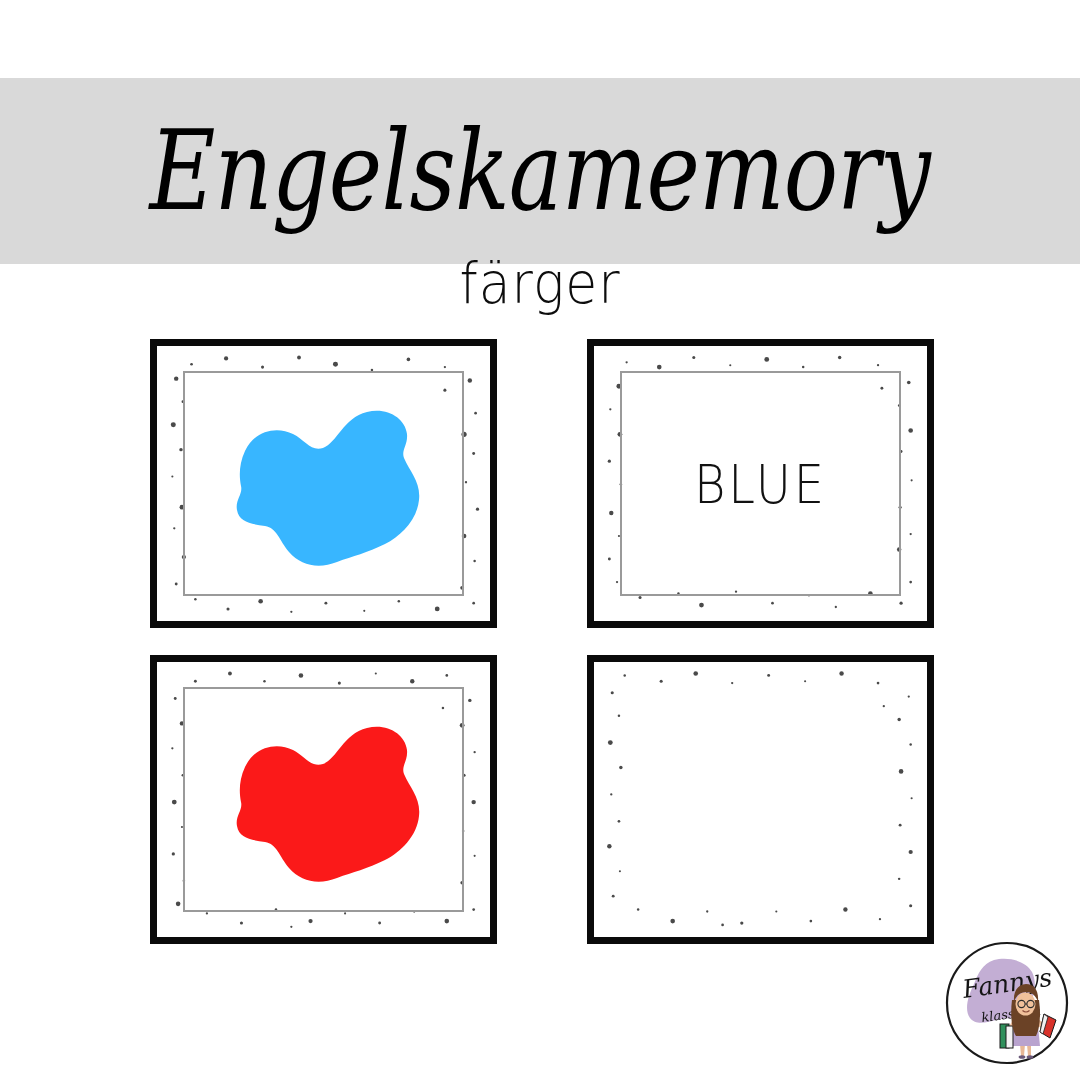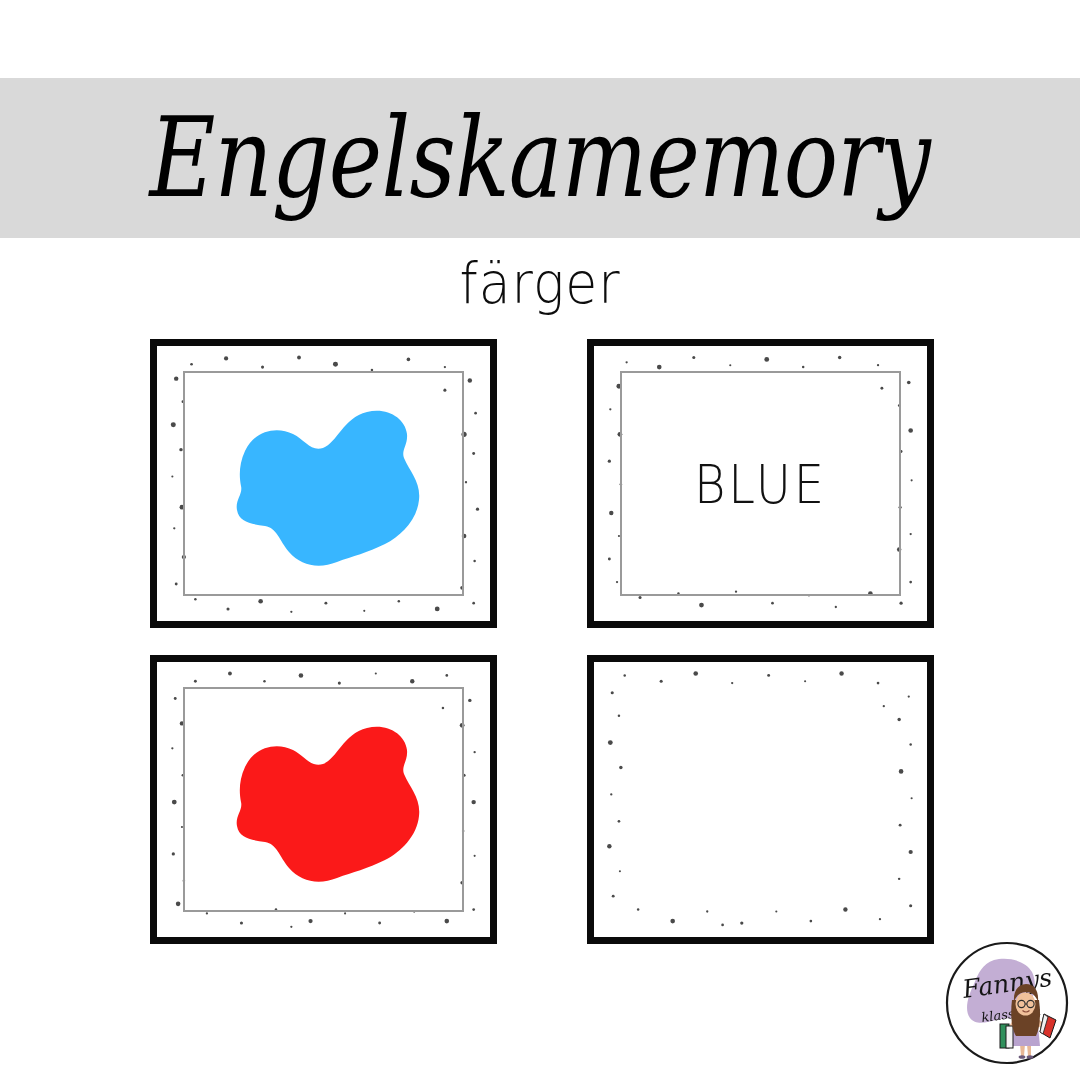--- a/index.html
+++ b/index.html
@@ -14,21 +14,21 @@
     overflow: hidden;
     font-family: "Liberation Sans", sans-serif;
   }
 
   
   #title-banner {
     position: absolute;
     left: 0;
     top: 78px;
     width: 1080px;
-    height: 160px;
+    height: 186px;
     background: #d9d9d9;
     display: flex;
     align-items: center;
     justify-content: center;
   }
   #page-title {
     font-family: "DejaVu Serif", "Liberation Serif", serif;
     font-style: italic;
     font-weight: 400;
     font-size: 105px;

